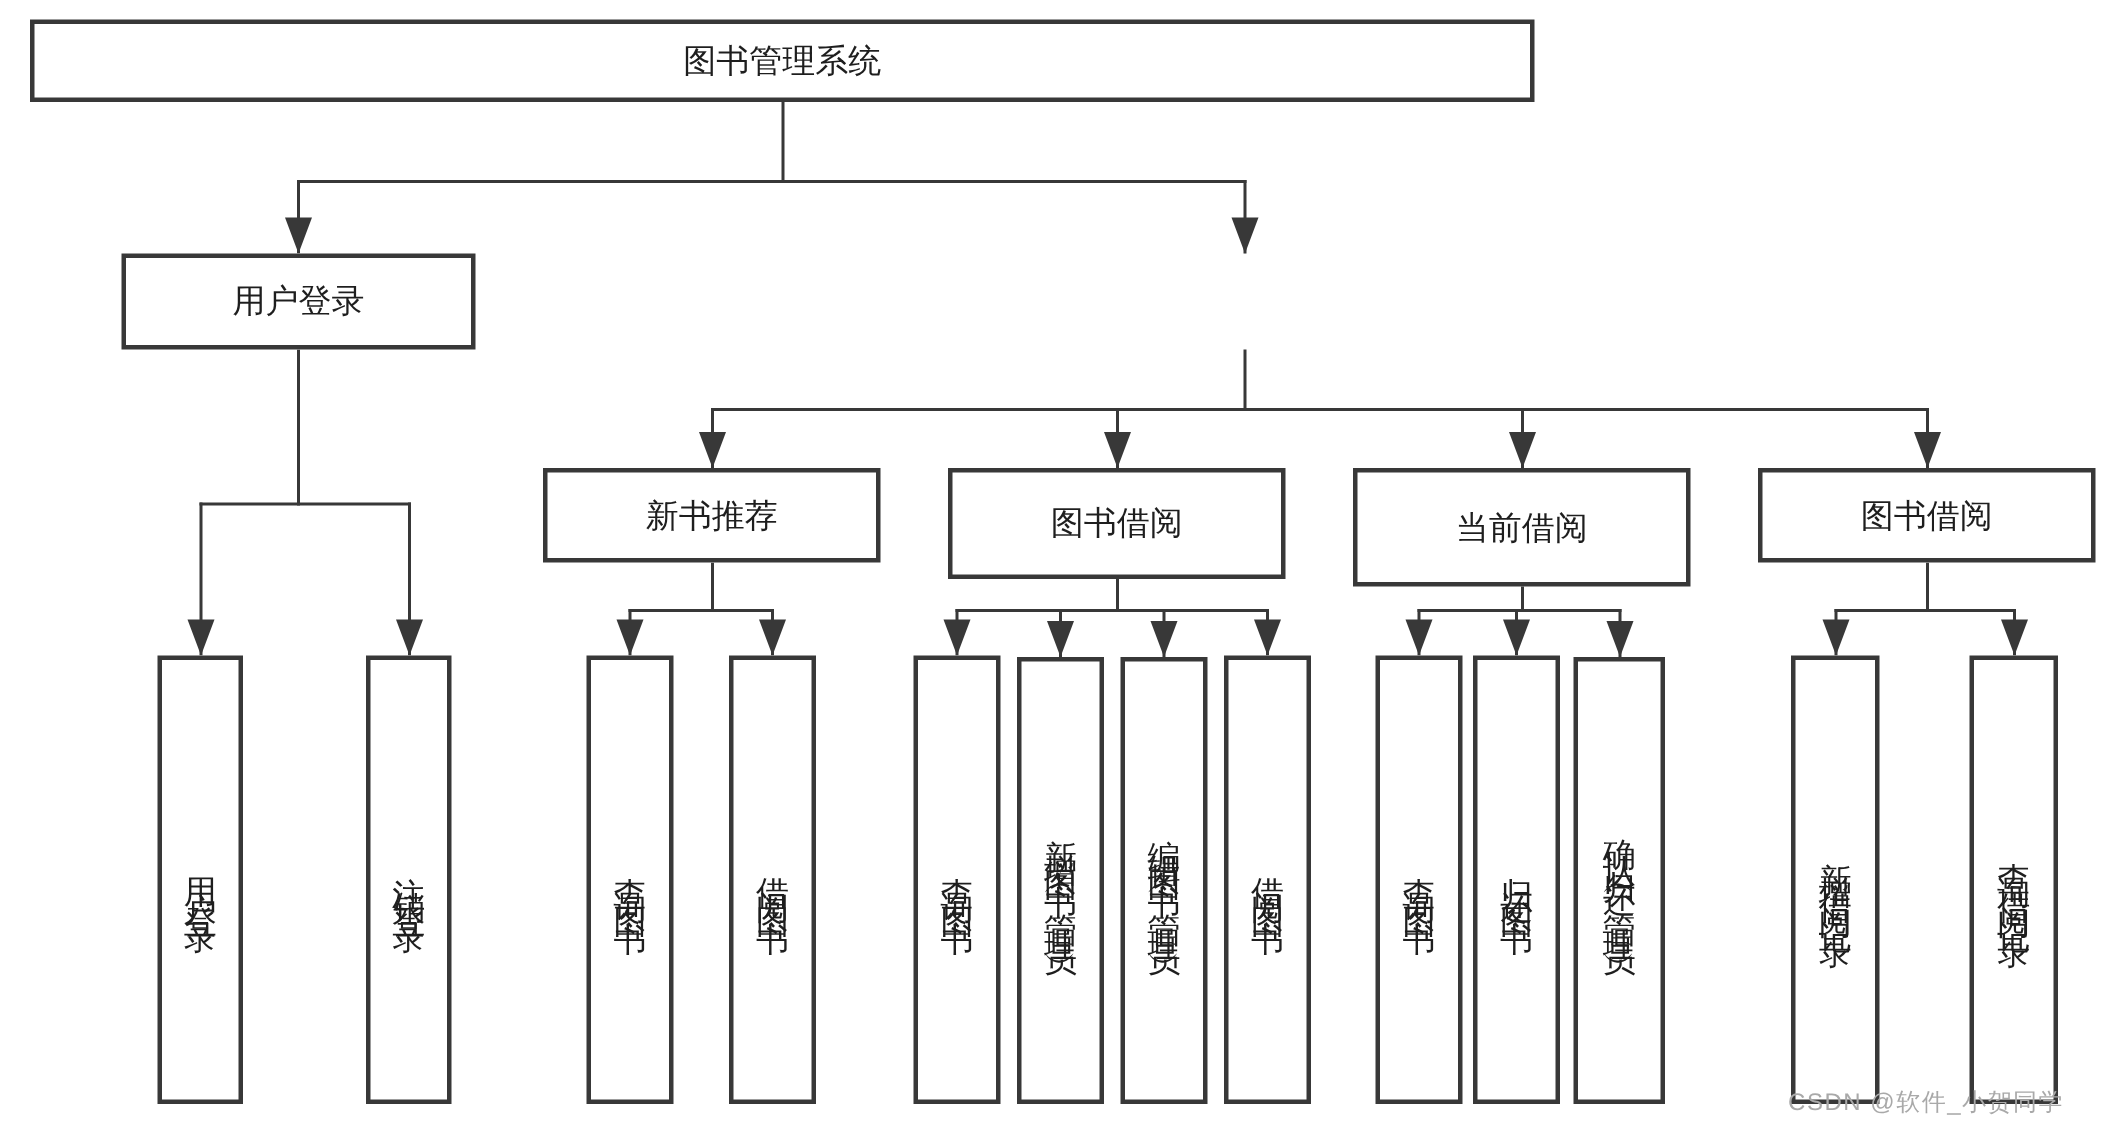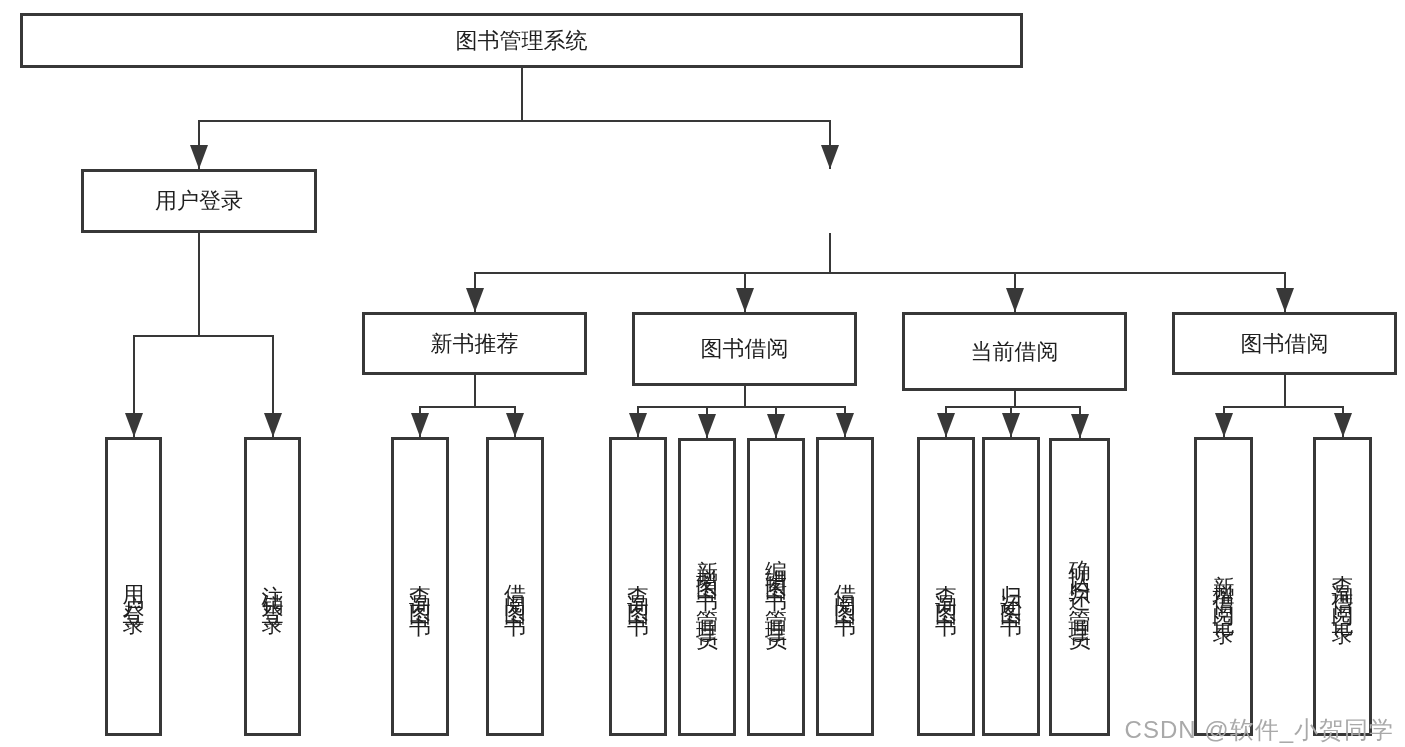--- a/index.html
+++ b/index.html
@@ -55,23 +55,23 @@
     position: absolute;
     width: 0;
     height: 0;
     border-left: 9px solid transparent;
     border-right: 9px solid transparent;
     border-top: 24px solid var(--line, #383838);
     z-index: 2;
   }
   .watermark {
     position: absolute;
-    right: 11px;
+    right: 29px;
     bottom: 1px;
-    font-size: 24px;
+    font-size: 16px;
     letter-spacing: 1px;
     color: var(--wm, #a9a9a9);
     z-index: 5;
     white-space: nowrap;
   }
 </style>
 </head>
 <body>
 
 <div class="canvas" style="--bg: #ffffff; --line: #383838; --text: #1e1e1e; --wm: #a9a9a9; width: 1405px; height: 747px;">

